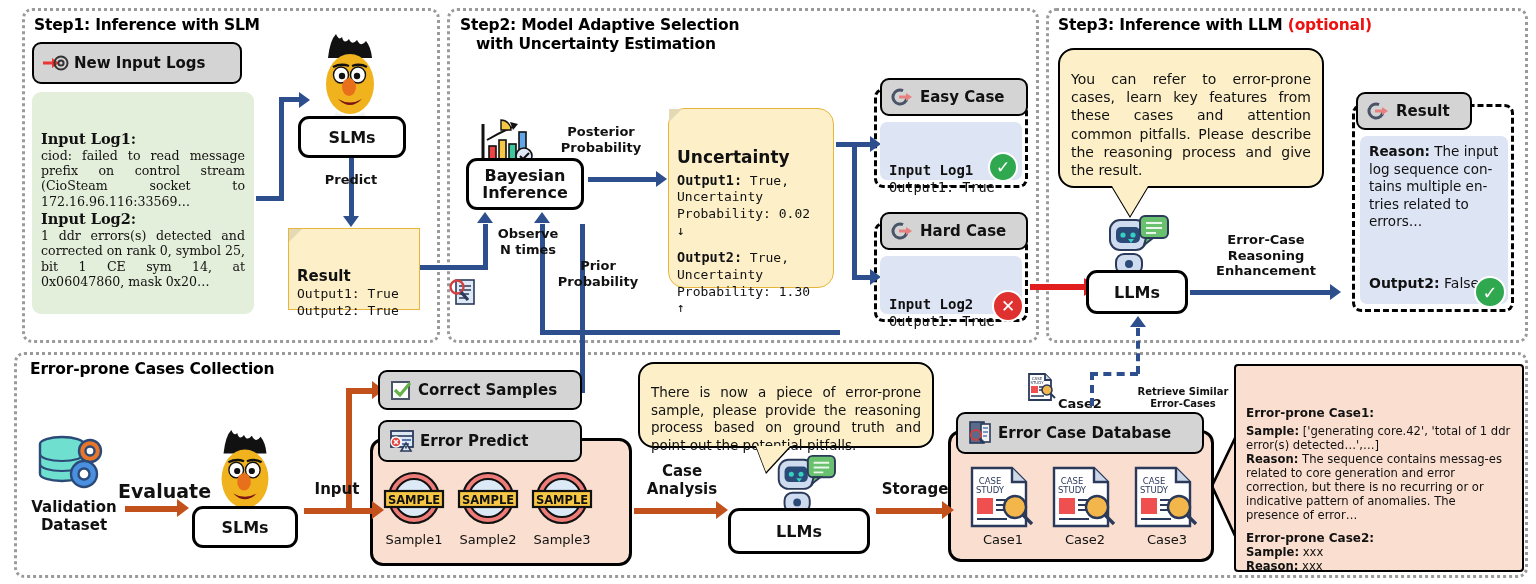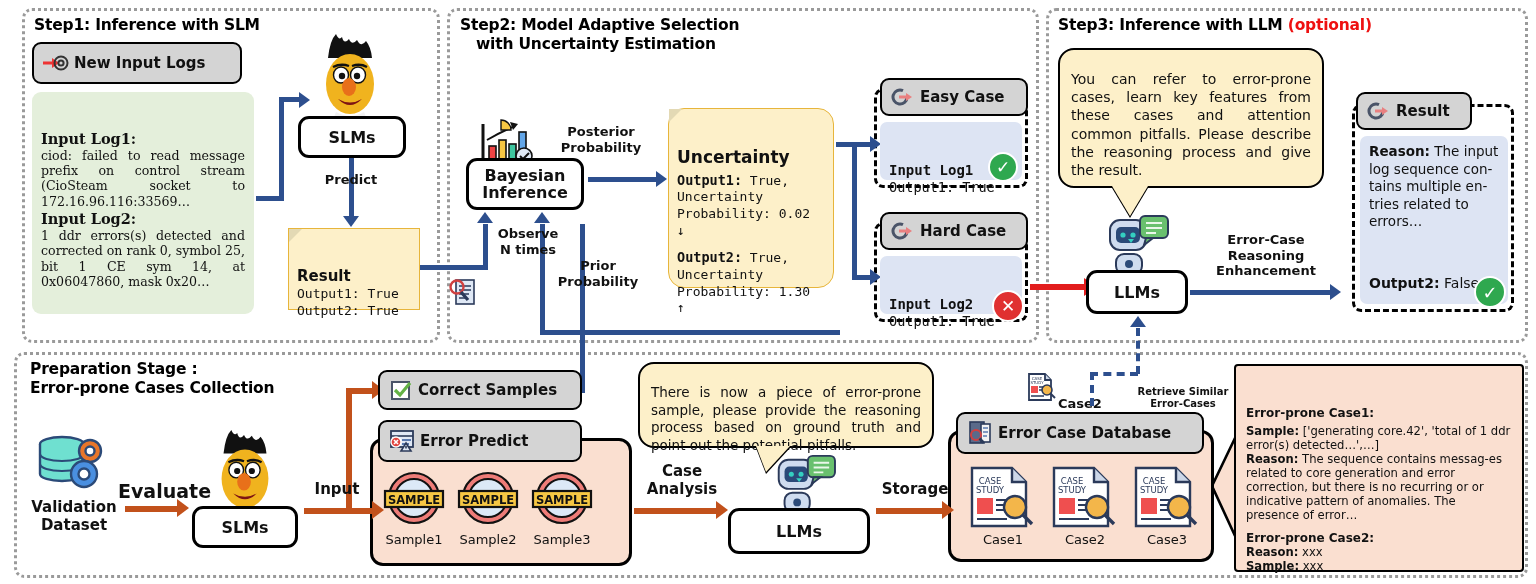--- a/index.html
+++ b/index.html
@@ -395,21 +395,20 @@
     <span class="b">Reason:</span><span> The input log sequence con-tains multiple en-tries related to errors…</span>
   </div>
   <div style="position:absolute;left:9px;bottom:12px;font-size:14px;">
     <span class="b">Output2:</span><span> False</span>
   </div>
 </div>
 <div class="badge badge-ok" style="left:1474px;top:276px;width:32px;height:32px;font-size:18px;">✓</div>
 
 <div class="panel" style="left:14px;top:352px;width:1514px;height:226px;"></div>
 <div class="panel-title abs" style="left:30px;top:360px;">
-  <div>Preparation Stage :</div>
   <div>Error-prone Cases Collection</div>
 </div>
 
 <div class="abs" style="left:34px;top:432px;width:78px;height:64px;">
   <svg width="78" height="64" viewBox="0 0 78 64">
     <ellipse cx="28" cy="12" rx="22" ry="7" fill="#6fe0d0" stroke="#2b4a78" stroke-width="2.4"></ellipse>
     <path d="M6 12 v30 a22 7 0 0 0 44 0 v-30" fill="#6fe0d0" stroke="#2b4a78" stroke-width="2.4"></path>
     <path d="M6 22 a22 7 0 0 0 44 0 M6 32 a22 7 0 0 0 44 0" fill="none" stroke="#2b4a78" stroke-width="2.2"></path>
     <g stroke="#2b4a78" stroke-width="2.4" fill="#e8762a">
       <circle cx="56" cy="19" r="11"></circle>
@@ -616,21 +615,21 @@
     <path d="M25 22 l4 4" stroke="#2b3a5a" stroke-width="2"></path>
   </svg>
   <span class="b" style="font-size:13px;">Case2</span>
 </div>
 
 <div class="peachplain" style="left:1234px;top:364px;width:290px;height:208px;padding:8px 10px;font-size:11.6px;line-height:1.22;">
   <div class="b" style="font-size:12px;">Error-prone Case1:</div>
   <div style="margin-top:3px;"><span class="b">Sample:</span><span> ['generating core.42', 'total of 1 ddr error(s) detected…',…]</span></div>
   <div><span class="b">Reason:</span><span> The sequence contains messag-es related to core generation and error correction, but there is no recurring or or indicative pattern of anomalies. The presence of error…</span></div>
   <div class="b" style="margin-top:8px;font-size:12px;">Error-prone Case2:</div>
+  <div><span class="b">Sample:</span><span> xxx</span></div>
   <div><span class="b">Reason:</span><span> xxx</span></div>
-  <div><span class="b">Sample:</span><span> xxx</span></div>
 </div>
 
 <div class="abs" style="left:1208px;top:434px;width:30px;height:106px;">
   <svg width="30" height="106" viewBox="0 0 30 106">
     <path d="M28 2 L4 52 L28 104" fill="#fadfd0" stroke="#000" stroke-width="2.6"></path>
   </svg>
 </div>
 
 </body></html>

